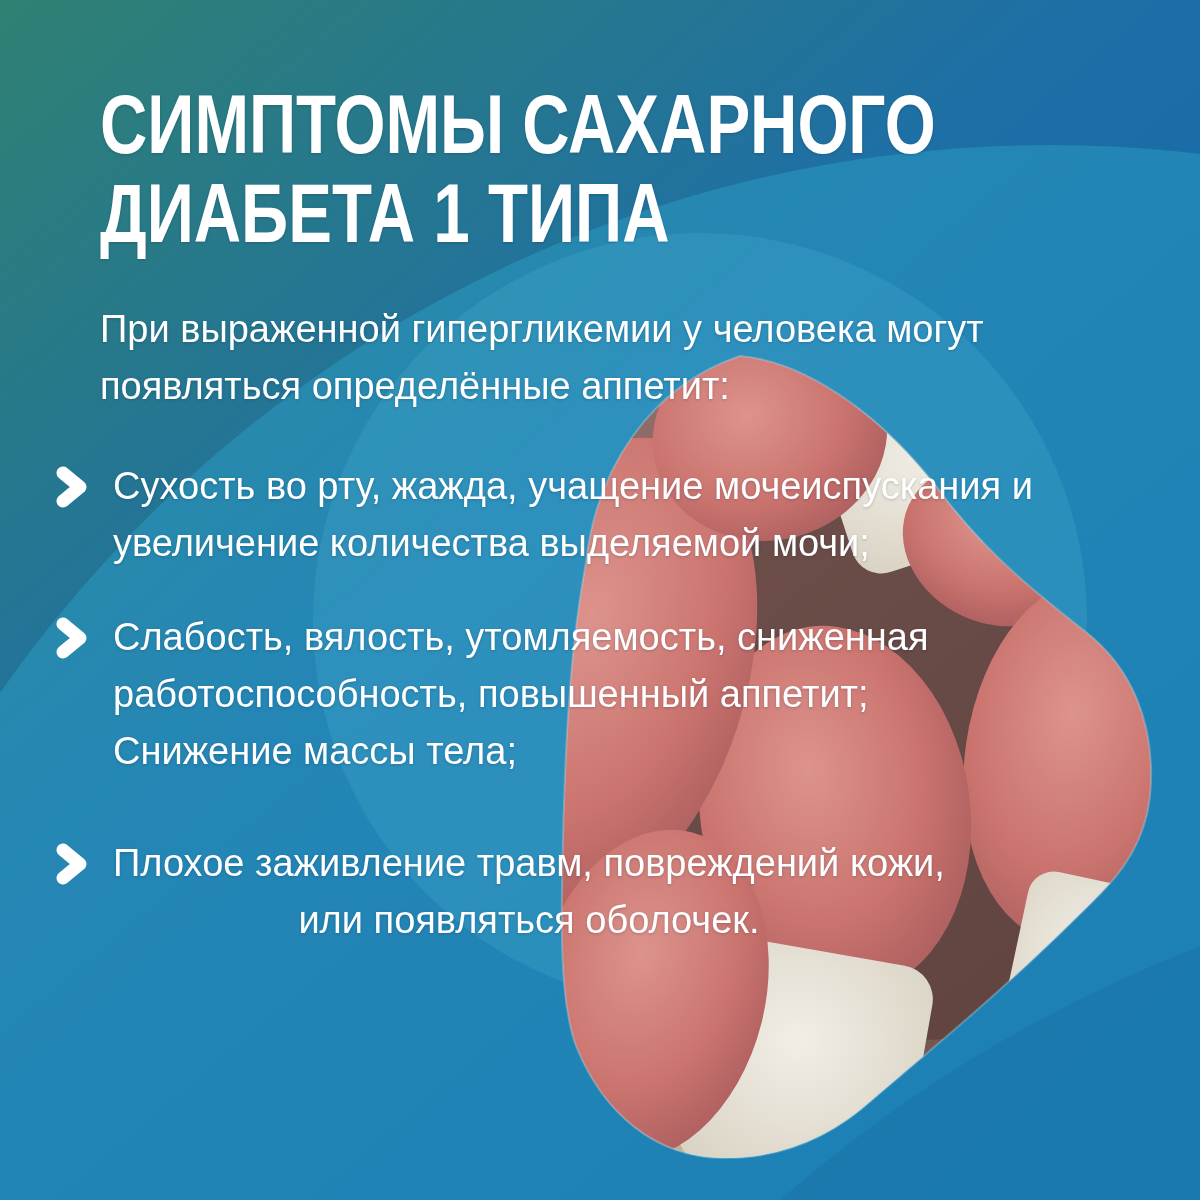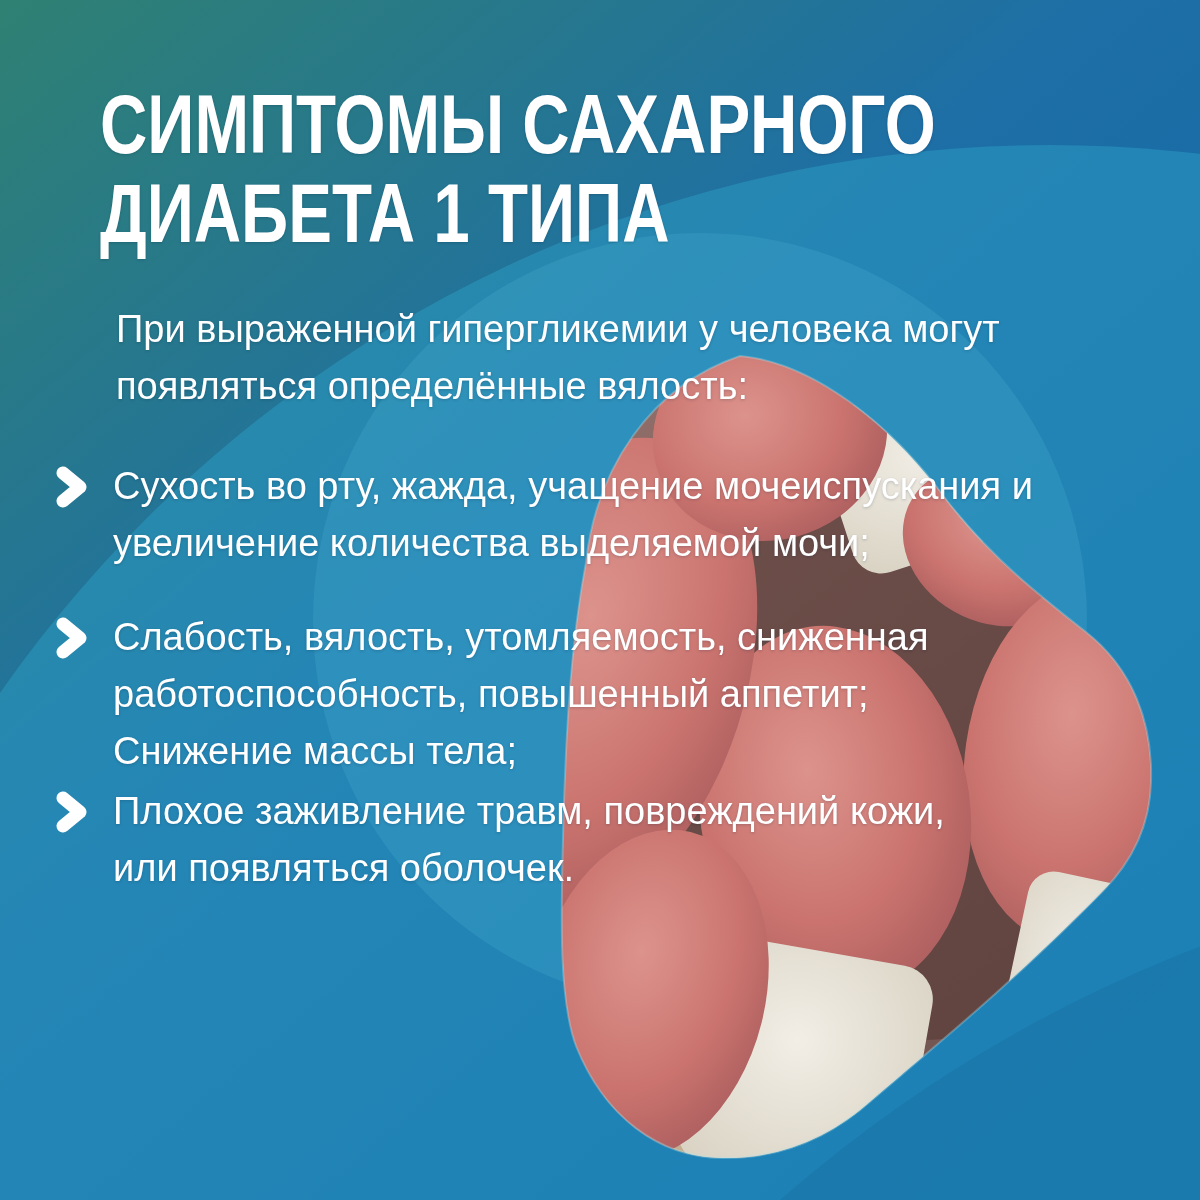--- a/index.html
+++ b/index.html
@@ -3,25 +3,25 @@
 <meta charset="utf-8">
 <style>
   html,body{margin:0;padding:0;background:#222;}
   .card{position:relative;width:1200px;height:1200px;overflow:hidden;
         font-family:"Liberation Sans",sans-serif;}
   .bg-svg{position:absolute;left:0;top:0;width:1200px;height:1200px;}
   .txt{color:#ffffff;text-shadow:0 1px 3px rgba(0,30,60,.22);}
   .title{position:absolute;left:100px;top:80px;font-size:84px;font-weight:700;
          line-height:89px;letter-spacing:0;}
   .title .line{display:block;transform:scaleX(.78);transform-origin:0 50%;white-space:nowrap;}
-  .intro{position:absolute;left:116px;top:301px;font-size:38px;line-height:57px;}
+  .intro{position:absolute;left:100px;top:301px;font-size:38px;line-height:57px;}
   .bullet{position:absolute;left:53px;display:flex;gap:20px;font-size:38px;line-height:57px;}
   .bullet.b1{top:458px;}
   .bullet.b2{top:609px;}
-  .bullet.b3{top:783px;}
+  .bullet.b3{top:835px;text-align:center;}
   .chev{width:40px;height:44px;margin-top:7px;flex:none;}
   .bline{white-space:nowrap;}
 </style>
 </head>
 <body>
 
 <div class="card">
 
   <svg class="bg-svg" viewBox="0 0 1200 1200" aria-hidden="true">
     <defs>
@@ -99,21 +99,21 @@
              C 596 470 650 386 740 356 Z" fill="none" stroke="rgba(170,225,240,0.35)" stroke-width="2"></path>
   </svg>
 
   <h1 class="title txt" style="margin:0;">
     <span class="line">СИМПТОМЫ САХАРНОГО</span>
     <span class="line">ДИАБЕТА 1 ТИПА</span>
   </h1>
 
   <div class="intro txt">
     <div class="bline">При выраженной гипергликемии у человека могут</div>
-    <div class="bline">появляться определённые вялость:</div>
+    <div class="bline">появляться определённые аппетит:</div>
   </div>
 
   <div class="bullet b1">
     <svg class="chev" viewBox="0 0 40 44">
       <path d="M10 8 L27 22 L10 36" fill="none" stroke="#ffffff" stroke-width="13" stroke-linecap="round" stroke-linejoin="round"></path>
     </svg>
     <div class="bullet-text txt">
       <div class="bline">Сухость во рту, жажда, учащение мочеиспускания и</div>
       <div class="bline">увеличение количества выделяемой мочи;</div>
     </div>

